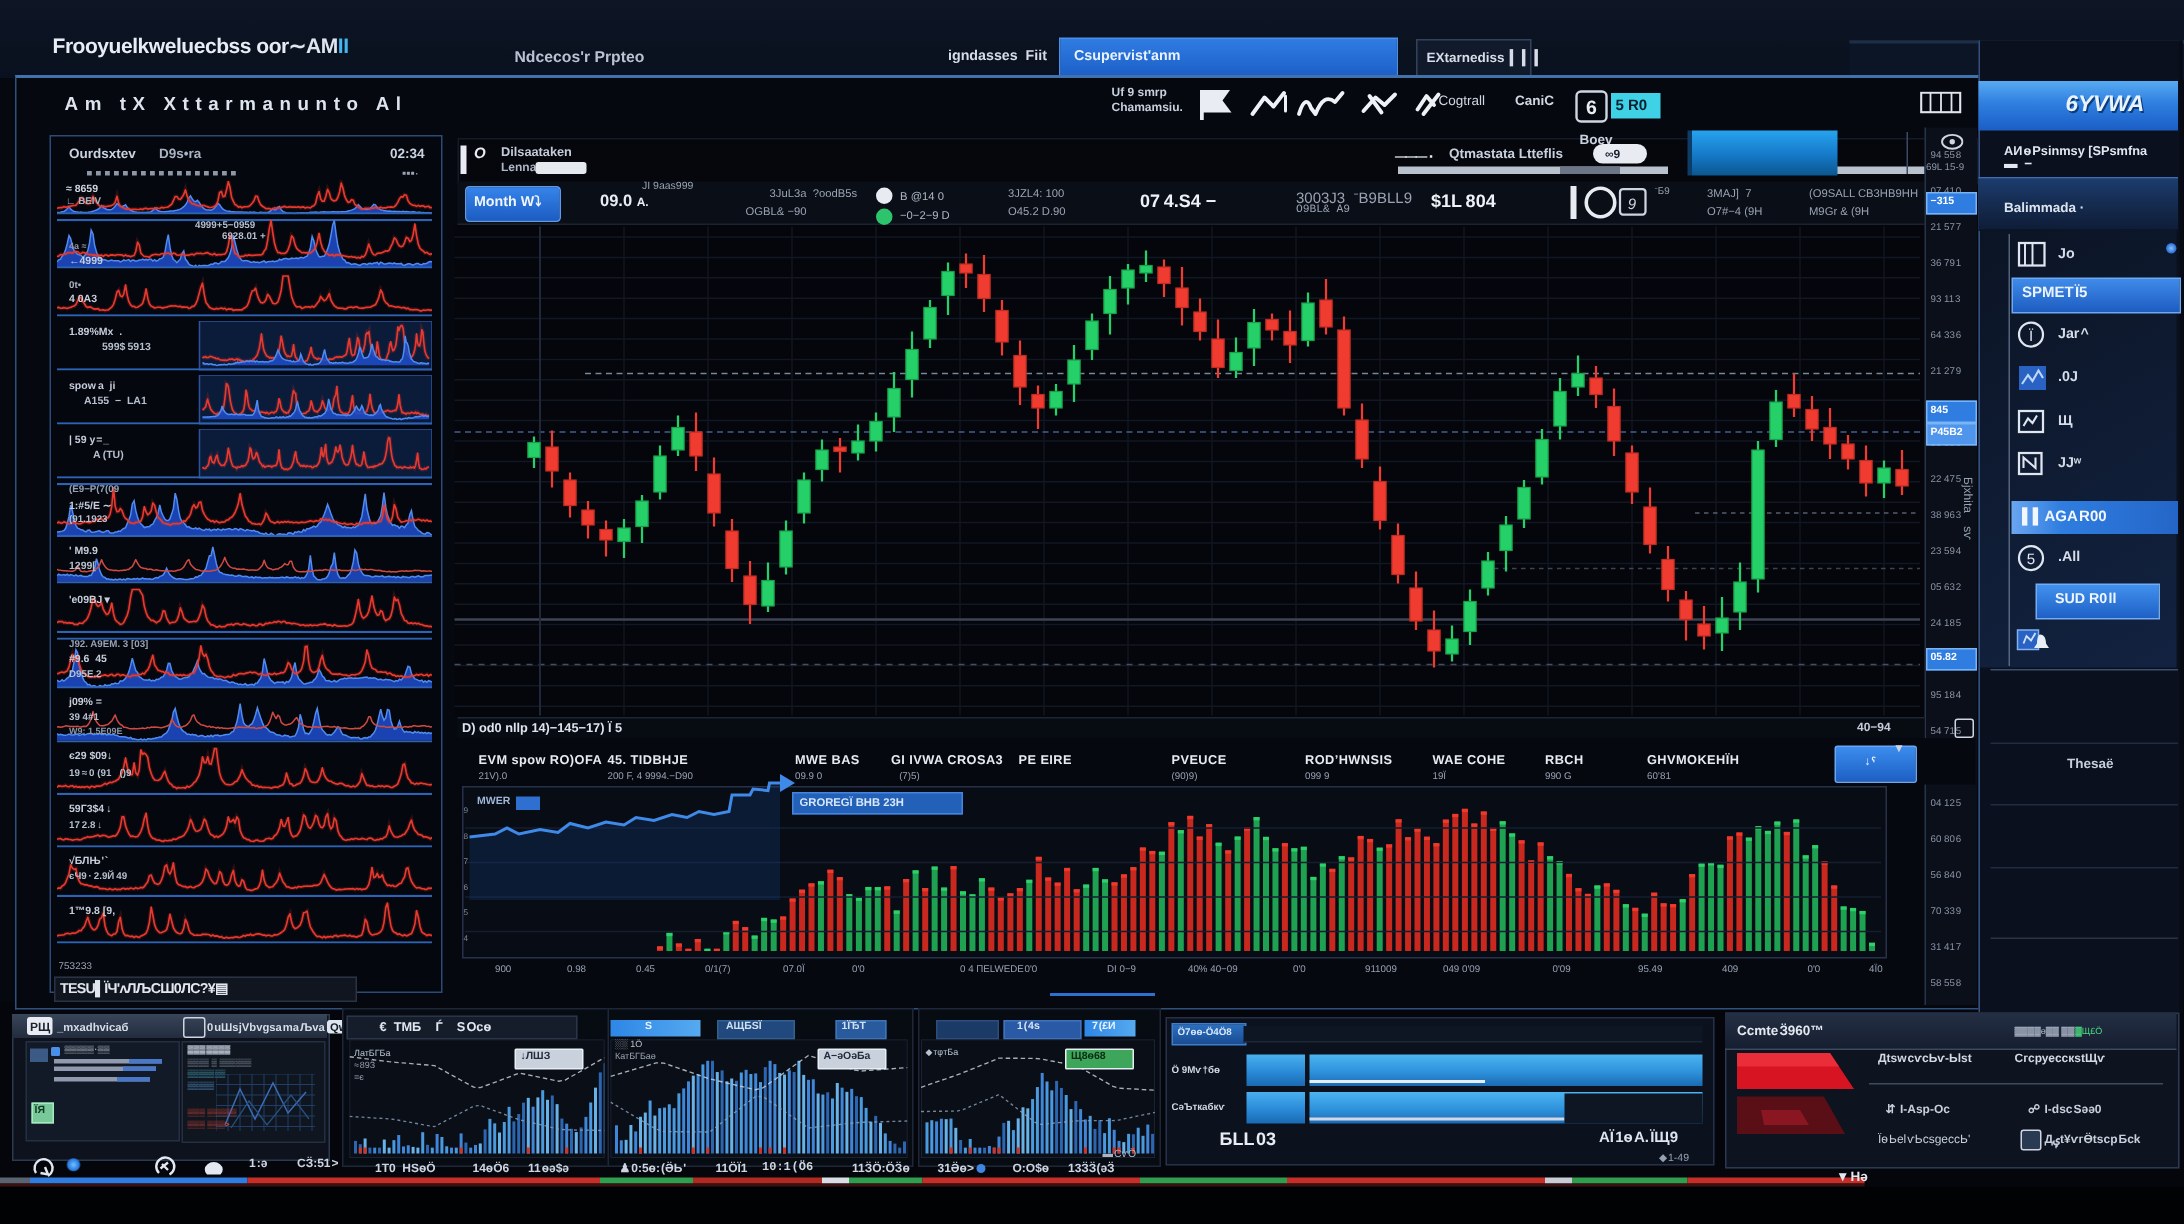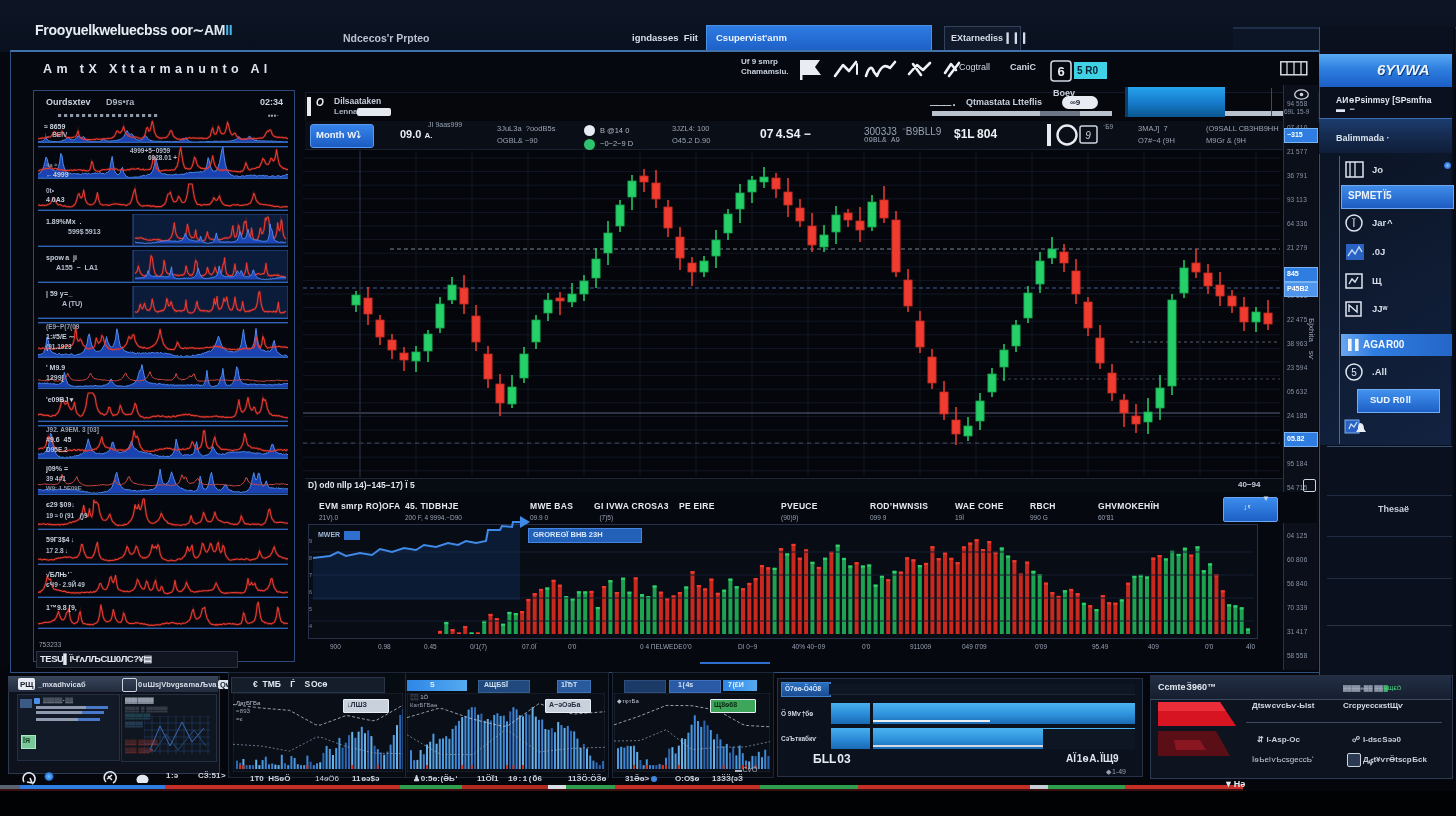--- a/index.html
+++ b/index.html
@@ -69,21 +69,21 @@
 <div class="abs" style="left:1062px;top:96px;width:36px;height:13px;background:#e8ecf2;border-radius:7px;"></div>
 <div class="txt" style="left:1070px;top:98px;font-size:8px;font-weight:bold;color:#1a2230;">∞9</div>
 <div class="abs" style="left:932px;top:111px;width:180px;height:5px;background:#b9c1cd;"></div>
 <div class="abs" style="left:1040px;top:111px;width:40px;height:5px;background:#6d7686;"></div>
 <div class="abs" style="left:1155px;top:111px;width:155px;height:5px;background:#b9c1cd;"></div>
 <div class="abs" style="left:305px;top:121px;width:1012px;height:28px;background:#0a0e16;border-bottom:1px solid #1a2232;"></div>
 <div class="abs" style="left:310px;top:124px;width:62px;height:22px;background:linear-gradient(180deg,#3584ea,#1c5cc2);border:1px solid #5a9af0;border-radius:3px;"></div>
 <div class="txt" style="left:316px;top:129px;font-size:9.5px;font-weight:bold;color:#f0f5fc;">Month W⤵</div>
 <div class="txt" style="left:400px;top:128px;font-size:11px;font-weight:bold;color:#e8edf4;">09.0 <span style="font-size:8px;">A.</span></div>
 <div class="txt" style="left:428px;top:121px;font-size:7px;color:#98a1b2;">JI 9aas999</div>
-<div class="txt" style="left:497px;top:124px;font-size:7.5px;color:#9aa3b4;">3JuL3a&nbsp;&nbsp;?oodB5s</div>
+<div class="txt" style="left:513px;top:124px;font-size:7.5px;color:#9aa3b4;">3JuL3a&nbsp;&nbsp;?oodB5s</div>
 <div class="txt" style="left:497px;top:136px;font-size:7.5px;color:#9aa3b4;">OGBL&amp; −90</div>
 <div class="abs" style="left:584px;top:125px;width:11px;height:11px;border-radius:50%;background:#e8ecf2;"></div>
 <div class="txt" style="left:600px;top:126px;font-size:7.5px;color:#aeb7c6;">B @14 0</div>
 <div class="abs" style="left:584px;top:139px;width:11px;height:11px;border-radius:50%;background:#2ec46e;"></div>
 <div class="txt" style="left:600px;top:139px;font-size:7.5px;color:#aeb7c6;">−0−2−9 D</div>
 <div class="txt" style="left:672px;top:124px;font-size:7.5px;color:#9aa3b4;">3JZL4: 100</div>
 <div class="txt" style="left:672px;top:136px;font-size:7.5px;color:#9aa3b4;">O45.2 D.90</div>
 <div class="txt" style="left:760px;top:127px;font-size:12px;font-weight:bold;color:#eef2f8;">07 4.S4 −</div>
 <div class="txt" style="left:864px;top:124px;font-size:10px;color:#9aa3b4;">3003J3&nbsp; ⁻B9BLL9</div>
 <div class="txt" style="left:864px;top:136px;font-size:7.5px;color:#9aa3b4;font-family:Liberation Mono, monospace;">O9BL&amp; A9</div>
@@ -500,21 +500,21 @@
 <div class="txt" style="left:1287px;top:270px;font-size:7px;font-weight:bold;color:#fff;">845</div>
 <div class="abs" style="left:1284px;top:282px;width:32px;height:13px;background:#4f95ec;border:1px solid #79b4f5;"></div>
 <div class="txt" style="left:1287px;top:285px;font-size:7px;font-weight:bold;color:#fff;">P45B2</div>
 <div class="abs" style="left:1284px;top:432px;width:32px;height:13px;background:#2f7de0;border:1px solid #79b4f5;"></div>
 <div class="txt" style="left:1287px;top:435px;font-size:7px;font-weight:bold;color:#fff;">05.82</div>
 <div class="abs" style="left:305px;top:478px;width:978px;height:14px;background:#070b12;border-top:1px solid #1c2635;"></div>
 <div class="txt" style="left:308px;top:480px;font-size:8.5px;font-weight:bold;color:#dfe5ee;">D) od0 nllp 14)−145−17) Ї 5</div>
 <div class="txt" style="left:1238px;top:480px;font-size:8px;font-weight:bold;color:#c4ccda;">40−94</div>
 <div class="abs" style="left:1303px;top:479px;width:11px;height:11px;border:1.4px solid #cfd6e2;border-radius:2px;"></div>
 <div class="abs" style="left:305px;top:492px;width:1012px;height:31px;background:#05080f;"></div>
-<div class="txt" style="left:319px;top:501px;font-size:8.5px;font-weight:bold;color:#e6ebf2;letter-spacing:0.3px;">EVM smrp RO)OFA</div>
+<div class="txt" style="left:319px;top:501px;font-size:8.5px;font-weight:bold;color:#e6ebf2;letter-spacing:0.3px;">EVM spow RO)OFA</div>
 <div class="txt" style="left:319px;top:514px;font-size:6.5px;color:#99a2b3;">21V).0</div>
 <div class="txt" style="left:405px;top:501px;font-size:8.5px;font-weight:bold;color:#e6ebf2;letter-spacing:0.3px;">45. TIDBHJE</div>
 <div class="txt" style="left:405px;top:514px;font-size:6.5px;color:#99a2b3;">200 F, 4 9994.−D90</div>
 <div class="txt" style="left:530px;top:501px;font-size:8.5px;font-weight:bold;color:#e6ebf2;letter-spacing:0.3px;">MWE BAS</div>
 <div class="txt" style="left:530px;top:514px;font-size:6.5px;color:#99a2b3;">09.9 0</div>
 <div class="txt" style="left:594px;top:501px;font-size:8.5px;font-weight:bold;color:#e6ebf2;letter-spacing:0.3px;">GI IVWA CROSA3</div>
 <div class="txt" style="left:594px;top:514px;font-size:6.5px;color:#99a2b3;">&nbsp;&nbsp;&nbsp;(7)5)</div>
 <div class="txt" style="left:679px;top:501px;font-size:8.5px;font-weight:bold;color:#e6ebf2;letter-spacing:0.3px;">PE EIRE</div>
 <div class="txt" style="left:781px;top:501px;font-size:8.5px;font-weight:bold;color:#e6ebf2;letter-spacing:0.3px;">PVEUCE</div>
 <div class="txt" style="left:781px;top:514px;font-size:6.5px;color:#99a2b3;">(90)9)</div>
@@ -1156,21 +1156,21 @@
       <rect x="147.0" y="64.2" width="2" height="11.8" fill="#4a9ae0"></rect>
       <rect x="150.2" y="56.7" width="2" height="19.3" fill="#3f86d8"></rect>
       <rect x="153.4" y="62.9" width="2" height="13.1" fill="#2d66b0"></rect>
       <path d="M0.0,31.9 L4.0,30.5 L8.0,29.1 L12.0,27.7 L16.0,26.4 L20.0,25.0 L24.0,23.6 L28.0,22.1 L32.0,20.5 L36.0,18.9 L40.0,17.3 L44.0,15.7 L48.0,14.1 L52.0,12.4 L56.0,12.5 L60.0,12.5 L64.0,12.5 L68.0,12.6 L72.0,12.6 L76.0,12.6 L80.0,13.0 L84.0,13.8 L88.0,14.5 L92.0,15.3 L96.0,16.0 L100.0,16.8 L104.0,17.5 L108.0,19.8 L112.0,22.1 L116.0,24.4 L120.0,26.6 L124.0,28.9 L128.0,31.2 L132.0,32.4 L136.0,32.7 L140.0,32.9 L144.0,33.1 L148.0,33.4 L152.0,33.6 L156.0,33.8" fill="none" stroke="#cfd8e4" stroke-width="0.9" stroke-dasharray="3 2" opacity="0.8"></path>
       <path d="M0.0,48.0 L4.0,48.0 L8.0,47.9 L12.0,47.8 L16.0,47.8 L20.0,47.7 L24.0,47.7 L28.0,46.8 L32.0,45.1 L36.0,43.4 L40.0,41.7 L44.0,40.1 L48.0,38.4 L52.0,36.7 L56.0,39.8 L60.0,42.9 L64.0,46.0 L68.0,49.1 L72.0,52.1 L76.0,55.2 L80.0,56.6 L84.0,56.2 L88.0,55.8 L92.0,55.4 L96.0,55.0 L100.0,54.6 L104.0,54.2 L108.0,54.2 L112.0,54.1 L116.0,54.1 L120.0,54.1 L124.0,54.1 L128.0,54.1 L132.0,53.7 L136.0,52.8 L140.0,52.0 L144.0,51.1 L148.0,50.3 L152.0,49.5 L156.0,48.6" fill="none" stroke="#8fa2bc" stroke-width="0.9" stroke-dasharray="2 2" opacity="0.8"></path>
     </svg>
 <div class="abs" style="left:710px;top:699px;width:44px;height:12px;background:#3da65a;border:1px solid #e8eef6;border-radius:1px;"></div>
 <div class="txt" style="left:714px;top:701px;font-size:7px;font-weight:bold;color:#0c2a14;">Щ8ѳ68</div>
 <div class="txt" style="left:617px;top:697px;font-size:6px;color:#b9c2d2;">◆ тφтБа</div>
 <div class="txt" style="left:250px;top:774px;font-size:8px;font-weight:bold;color:#cdd5e2;">1Т0&nbsp; НSѳӦ</div>
-<div class="txt" style="left:315px;top:774px;font-size:8px;font-weight:normal;color:#cdd5e2;text-align:right;">14ѳӦ6</div>
+<div class="txt" style="left:315px;top:774px;font-size:8px;font-weight:bold;color:#cdd5e2;text-align:right;">14ѳӦ6</div>
 <div class="txt" style="left:352px;top:774px;font-size:8px;font-weight:bold;color:#cdd5e2;">11 ѳә$ә</div>
 <div class="txt" style="left:413px;top:774px;font-size:8px;font-weight:bold;color:#cdd5e2;">♟ 0:5ө: (ӚЬ ʹ</div>
 <div class="txt" style="left:477px;top:774px;font-size:8px;font-weight:bold;color:#cdd5e2;">11ӦЇ1</div>
 <div class="txt" style="left:508px;top:774px;font-size:8px;font-weight:bold;color:#cdd5e2;font-family:Liberation Mono, monospace;">10:1 (Ӧ6</div>
 <div class="txt" style="left:568px;top:774px;font-size:8px;font-weight:bold;color:#cdd5e2;">11ӞӦ:ӦӞө</div>
 <div class="txt" style="left:625px;top:774px;font-size:8px;font-weight:bold;color:#cdd5e2;">31Ӛө˃</div>
 <div class="txt" style="left:675px;top:774px;font-size:8px;font-weight:bold;color:#cdd5e2;">О:О$ѳ</div>
 <div class="txt" style="left:712px;top:774px;font-size:8px;font-weight:bold;color:#cdd5e2;">13ӞӞ(әӞ</div>
 <div class="abs" style="left:651px;top:776px;width:6px;height:6px;border-radius:50%;background:#3f86e0;"></div>
 <div class="abs" style="left:777px;top:678px;width:364px;height:97px;background:#0b111d;border:1px solid #263048;"></div>

